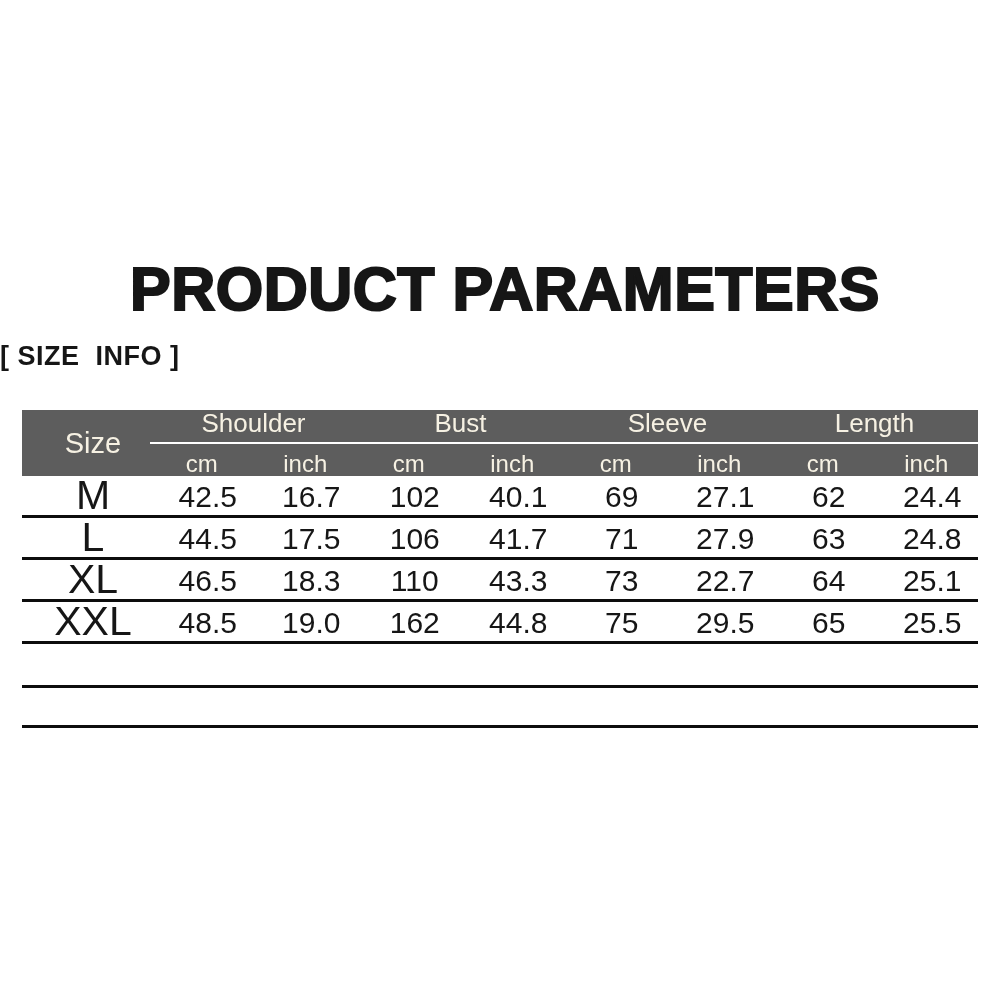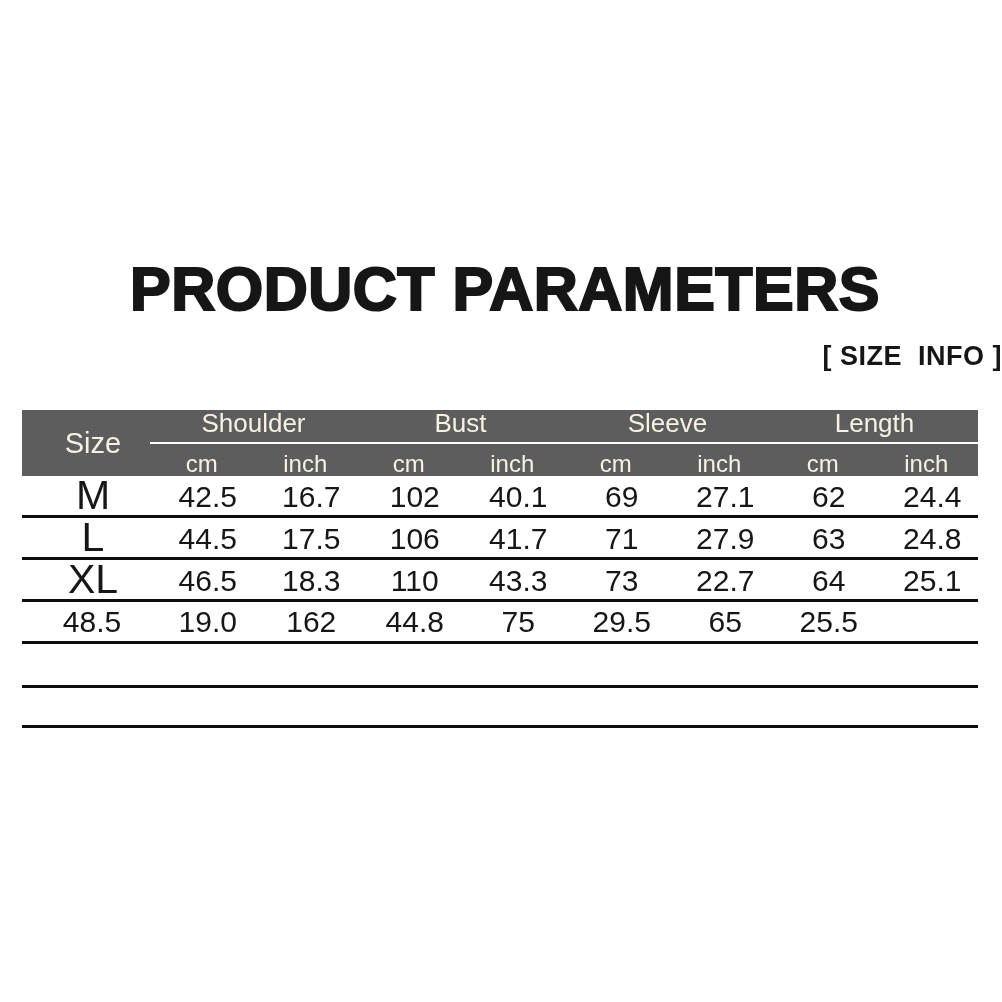--- a/index.html
+++ b/index.html
@@ -29,21 +29,21 @@
     font-weight: 900;
     letter-spacing: 0.5px;
     color: var(--text, #161616);
     -webkit-text-stroke: 2.1px var(--text, #161616);
   }
   .subtitle {
     position: absolute;
     top: 341px;
     left: 0;
     width: 100%;
-    text-align: right;
+    text-align: left;
     font-size: 27px;
     font-weight: 700;
     letter-spacing: 0.5px;
     white-space: pre;
     color: var(--text, #161616);
   }
 
   
   .size-table {
     position: absolute;
@@ -165,20 +165,21 @@
     <div class="tval">18.3</div>
     <div class="tval">110</div>
     <div class="tval">43.3</div>
     <div class="tval">73</div>
     <div class="tval">22.7</div>
     <div class="tval">64</div>
     <div class="tval">25.1</div>
   </div>
 
   <div class="trow">
+    <div class="tsize">XXL</div>
     <div class="tval">48.5</div>
     <div class="tval">19.0</div>
     <div class="tval">162</div>
     <div class="tval">44.8</div>
     <div class="tval">75</div>
     <div class="tval">29.5</div>
     <div class="tval">65</div>
     <div class="tval">25.5</div>
   </div>
 

